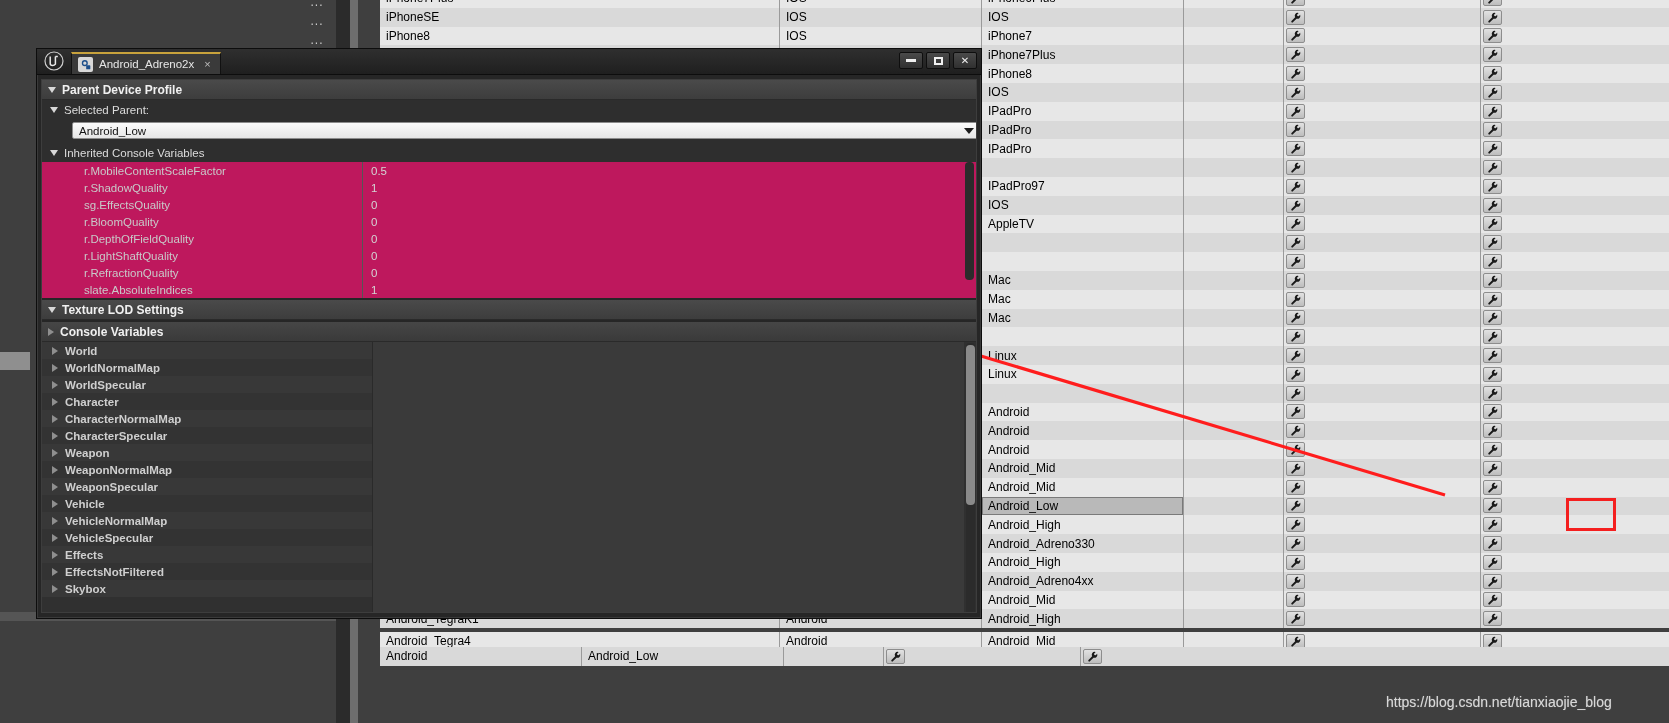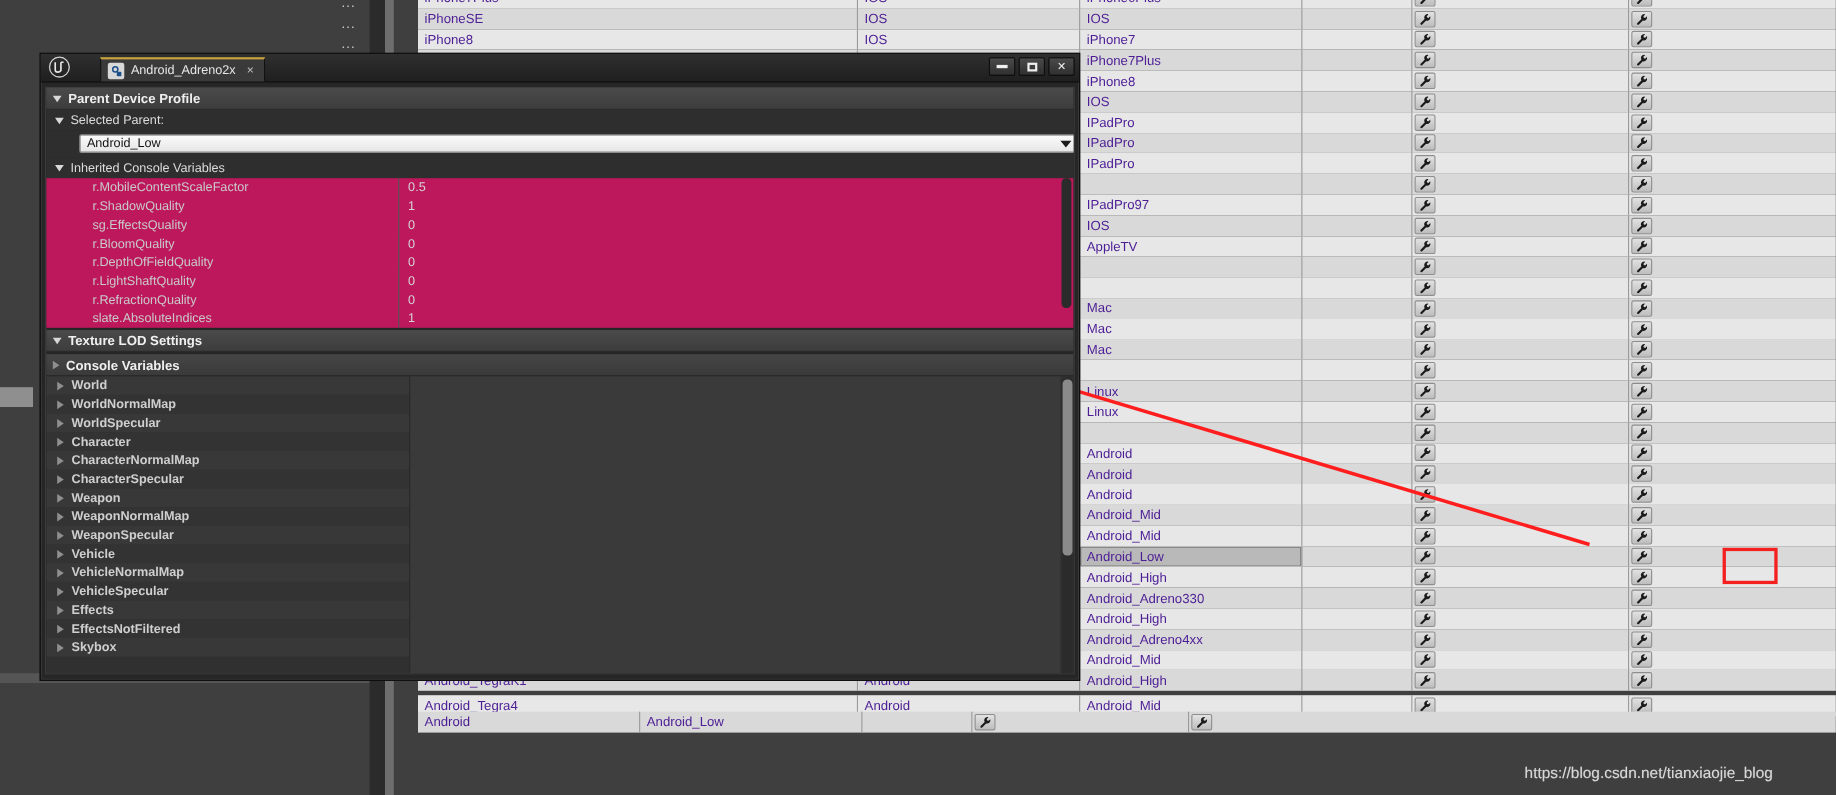--- a/index.html
+++ b/index.html
@@ -28,21 +28,21 @@
     position:absolute; left:350px; top:0; width:8px; height:723px;
     background:#6e6e6e;
   }
 
   .grid {
     position:absolute; left:380px; top:0; right:0; height:723px;
   }
   .row {
     position:absolute; left:0; right:0; height:18.8px;
     display:flex; align-items:flex-end;
-    font-size:12px; color:#4c1d95;
+    font-size:12px; color:#000000;
   }
   .row.even { background:#e7e7e7; }
   .row.odd  { background:#d9d9d9; }
   .cell-name { width:400px; padding-left:6px; border-right:1px solid #9a9a9a; height:100%; display:flex; align-items:center; }
   .cell-os   { width:202px; padding-left:6px; border-right:1px solid #9a9a9a; height:100%; display:flex; align-items:center; }
   .cell-parent{ width:202px; padding-left:6px; border-right:1px solid #9a9a9a; height:100%; display:flex; align-items:center; }
   .cell-parent.sel { background:#b9b9b9; box-shadow: inset 0 0 0 1px #7a7a7a; }
   .cell-gap  { width:100px; border-right:1px solid #9a9a9a; height:100%; }
   .cell-wr   { width:22px; height:100%; display:flex; align-items:center; justify-content:center; }
   .cell-gap2 { width:175px; border-right:1px solid #9a9a9a; height:100%; }
@@ -90,21 +90,21 @@
   }
   .ue-logo {
     width:34px; height:26px; display:flex; align-items:center; justify-content:center;
     color:#d9d9d9; font-size:17px; font-family:"Liberation Serif", serif;
   }
   .tab {
     height:22px; min-width:150px; padding:0 8px 0 6px;
     background:#3a3a3a; border-top:2px solid #c8a23c;
     border-left:1px solid #111; border-right:1px solid #111;
     display:flex; align-items:center; gap:6px;
-    font-size:11.5px; color:#e6e6e6;margin-left:20px;
+    font-size:11.5px; color:#e6e6e6;
   }
   .tab-icon {
     width:15px;height:15px;border-radius:2px;
     background:#d8d8d8; display:flex;align-items:center;justify-content:center;
     color:#1d4f8b; font-size:10px;
   }
   .tab-close { margin-left:4px; color:#bdbdbd; font-size:11px; }
 
   .winbtns { position:absolute; right:4px; top:3px; display:flex; gap:3px; }
   .winbtn {

